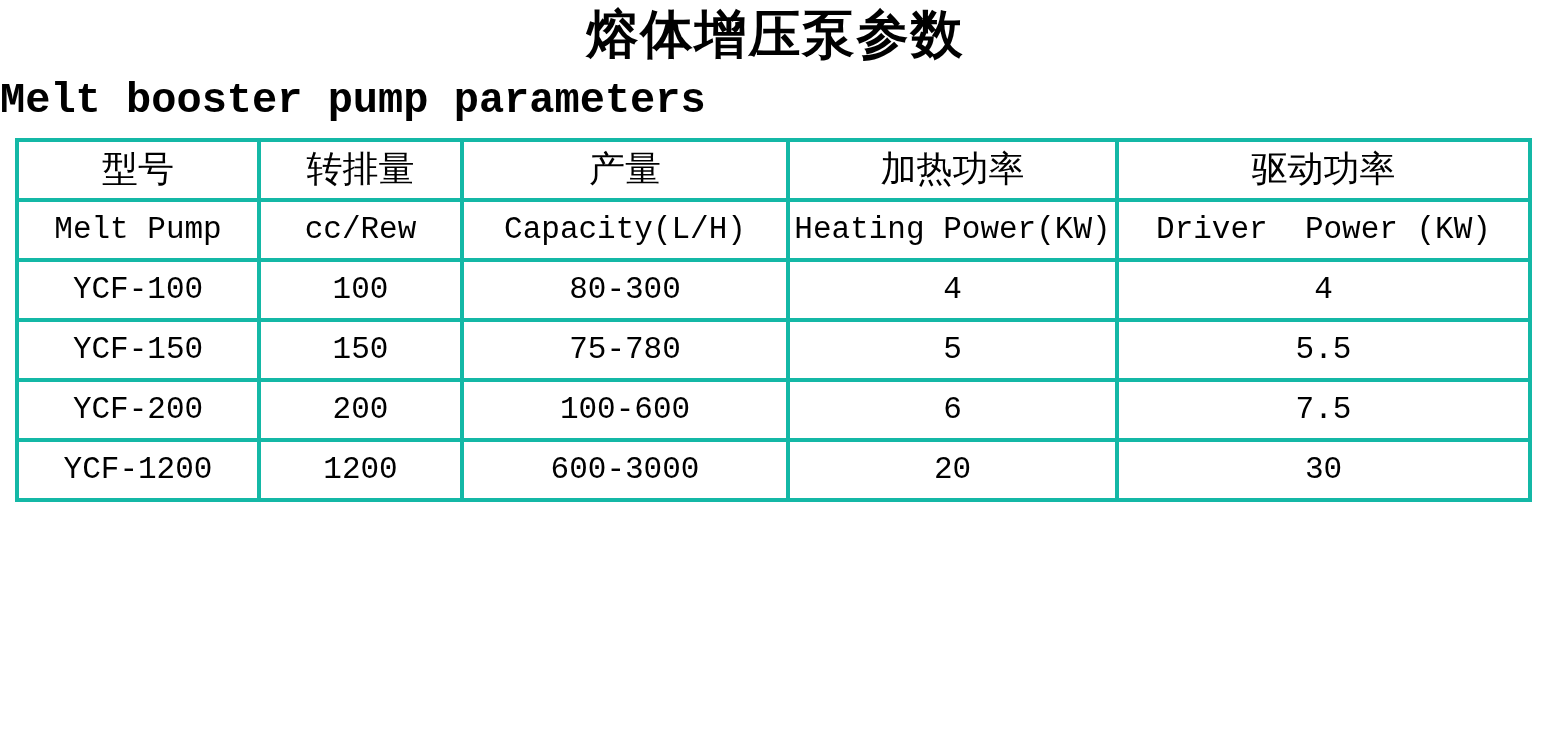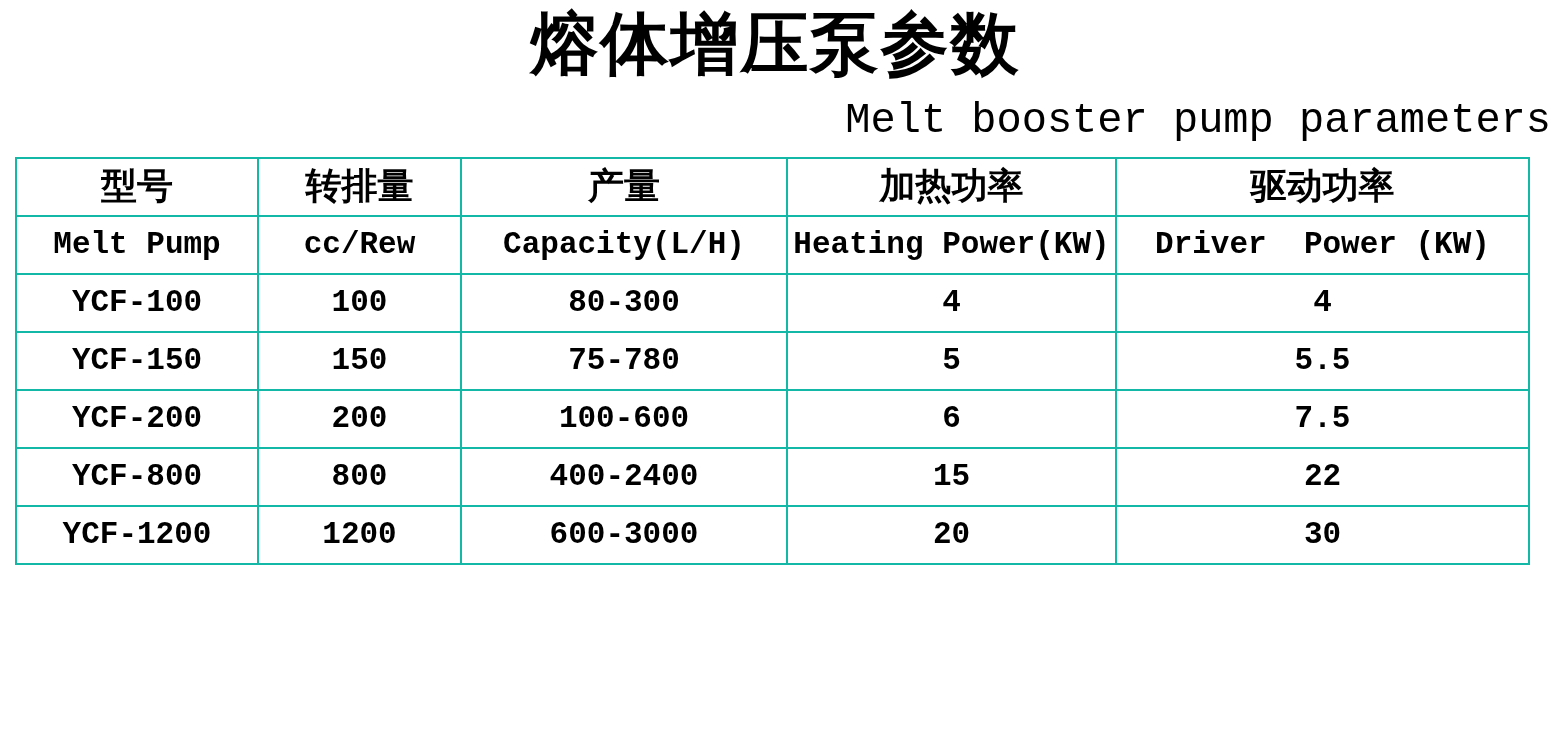--- a/index.html
+++ b/index.html
@@ -12,46 +12,46 @@
   .page {
     width: 1551px;
     height: 730px;
     background: #ffffff;
     overflow: hidden;
     box-sizing: border-box;
   }
   .title-cn {
     margin: 8px 0 0 0;
     text-align: center;
-    font-size: 68px;
+    font-size: 52px;
     font-weight: bold;
     line-height: 1.2;
     letter-spacing: 2px;
   }
   .title-en {
     margin: 8px 0 0 0;
-    text-align: right;
+    text-align: left;
     font-size: 42px;
-    font-weight: normal;
+    font-weight: bold;
     line-height: 1.1;
   }
   table.spec-table {
     border-collapse: collapse;
     table-layout: fixed;
     margin: 13px 0 0 15px;
     width: 1513px;
   }
   table.spec-table th,
   table.spec-table td {
-    border: 2px solid #14b8a6;
+    border: 4px solid #14b8a6;
     height: 56px;
     padding: 0;
     text-align: center;
     vertical-align: middle;
-    font-weight: bold;
+    font-weight: normal;
     font-size: 31px;
     white-space: pre;
     overflow: hidden;
     margin-left: 25px;
   }
   table.spec-table tr.header-cn th {
     font-size: 36px;
   }
   table.spec-table tr.header-en th {
     font-size: 31px;
@@ -105,27 +105,20 @@
         <td>5.5</td>
       </tr>
       <tr>
         <td>YCF-200</td>
         <td>200</td>
         <td>100-600</td>
         <td>6</td>
         <td>7.5</td>
       </tr>
       <tr>
-        <td>YCF-800</td>
-        <td>800</td>
-        <td>400-2400</td>
-        <td>15</td>
-        <td>22</td>
-      </tr>
-      <tr>
         <td>YCF-1200</td>
         <td>1200</td>
         <td>600-3000</td>
         <td>20</td>
         <td>30</td>
       </tr>
     </tbody>
   </table>
 
 </div>

